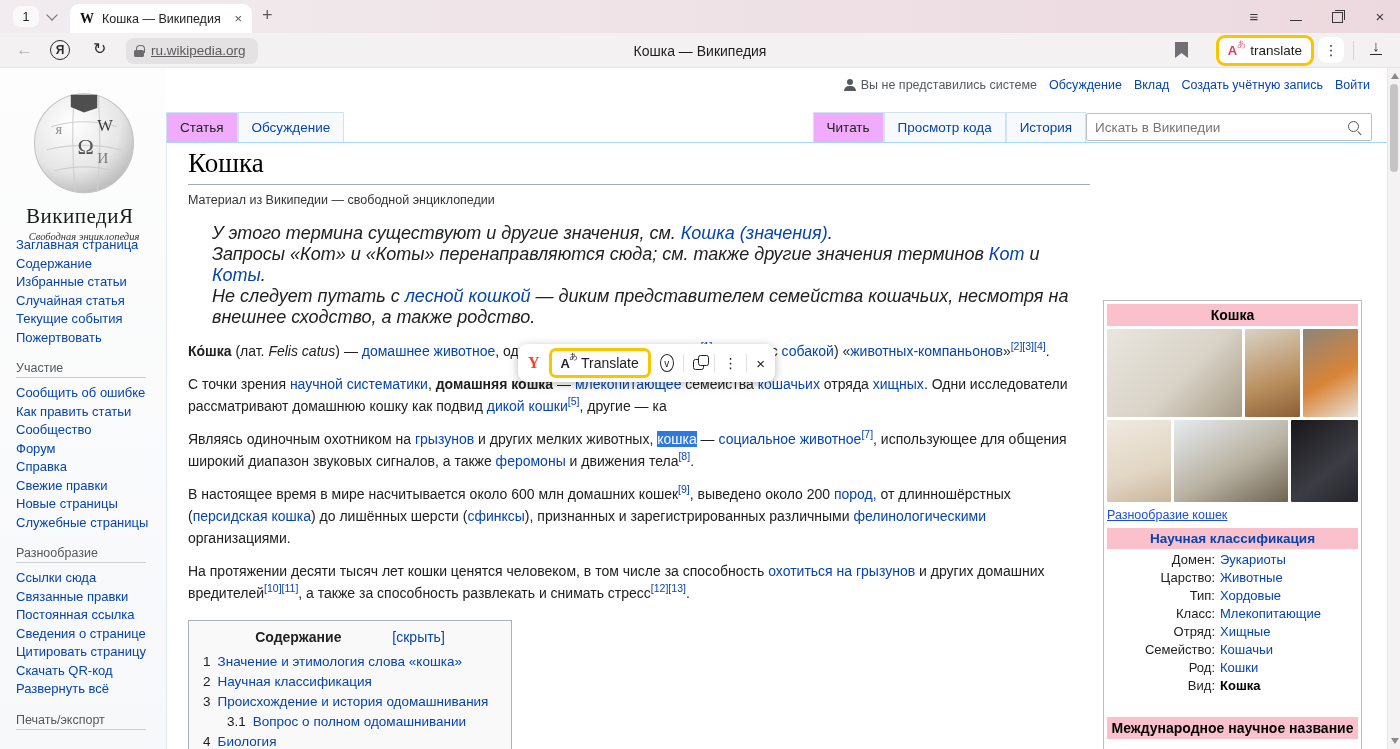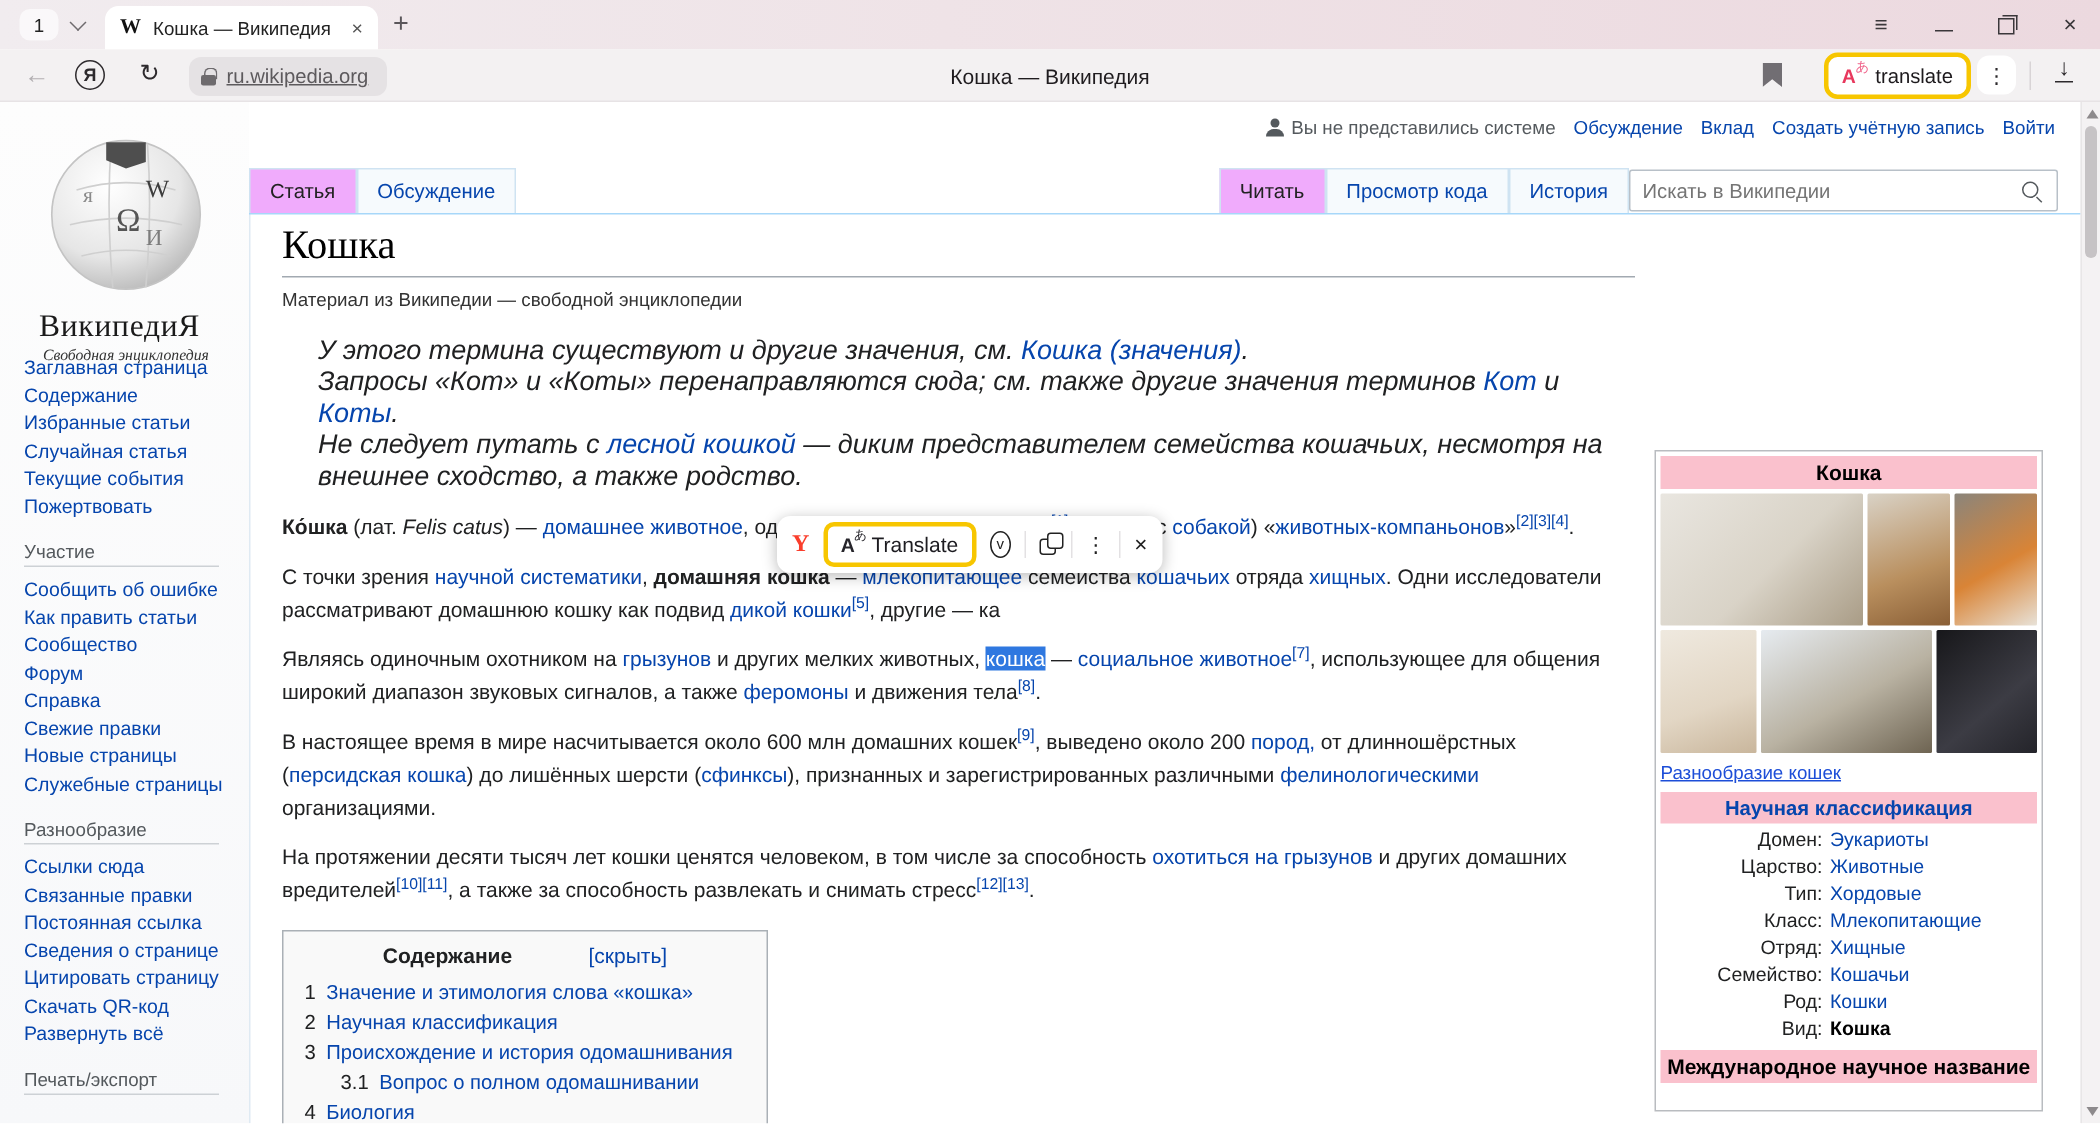--- a/index.html
+++ b/index.html
@@ -132,21 +132,21 @@
 
   
   .infobox { position:absolute; left:1103px; top:232px; width:259px; border:1px solid #b9bcc0; background:#fff; padding:3px; font-size:13px; }
   .ib-head { background:#fac1cd; text-align:center; font-weight:bold; padding:3px 0; font-size:14px; color:#000; margin-bottom:3px; }
   .ib-head.blue { color:#0645ad; font-size:13.5px; }
   .collage { display:grid; grid-template-columns:135px 55px 55px; grid-auto-rows:88px; gap:3px; margin-bottom:3px; }
   .collage2 { display:grid; grid-template-columns:64px 114px 67px; grid-auto-rows:82px; gap:3px; margin-bottom:4px; }
   .cph { border-radius:1px; }
   .caption { text-align:left; font-size:12.5px; color:#1d4ed8; padding:2px 0 6px;text-decoration:underline; }
   .podrobno { text-align:right; font-size:12px; color:#202122; padding:3px 4px 4px; }
-  .taxo { display:grid; grid-template-columns:104px auto; column-gap:5px; row-gap:3px; padding:0 4px 7px; }
+  .taxo { display:grid; grid-template-columns:104px auto; column-gap:5px; row-gap:3px; padding:0 4px 24px; }
   .taxo .tl { text-align:right; color:#202122; }
   .taxo .tv { color:#0645ad; }
   .taxo .tv.final { color:#000; font-weight:bold; }
   .binomial { text-align:center; padding:5px 0 7px; color:#202122; }
 
 </style>
 </head>
 <body>
 
 <div class="browser">

